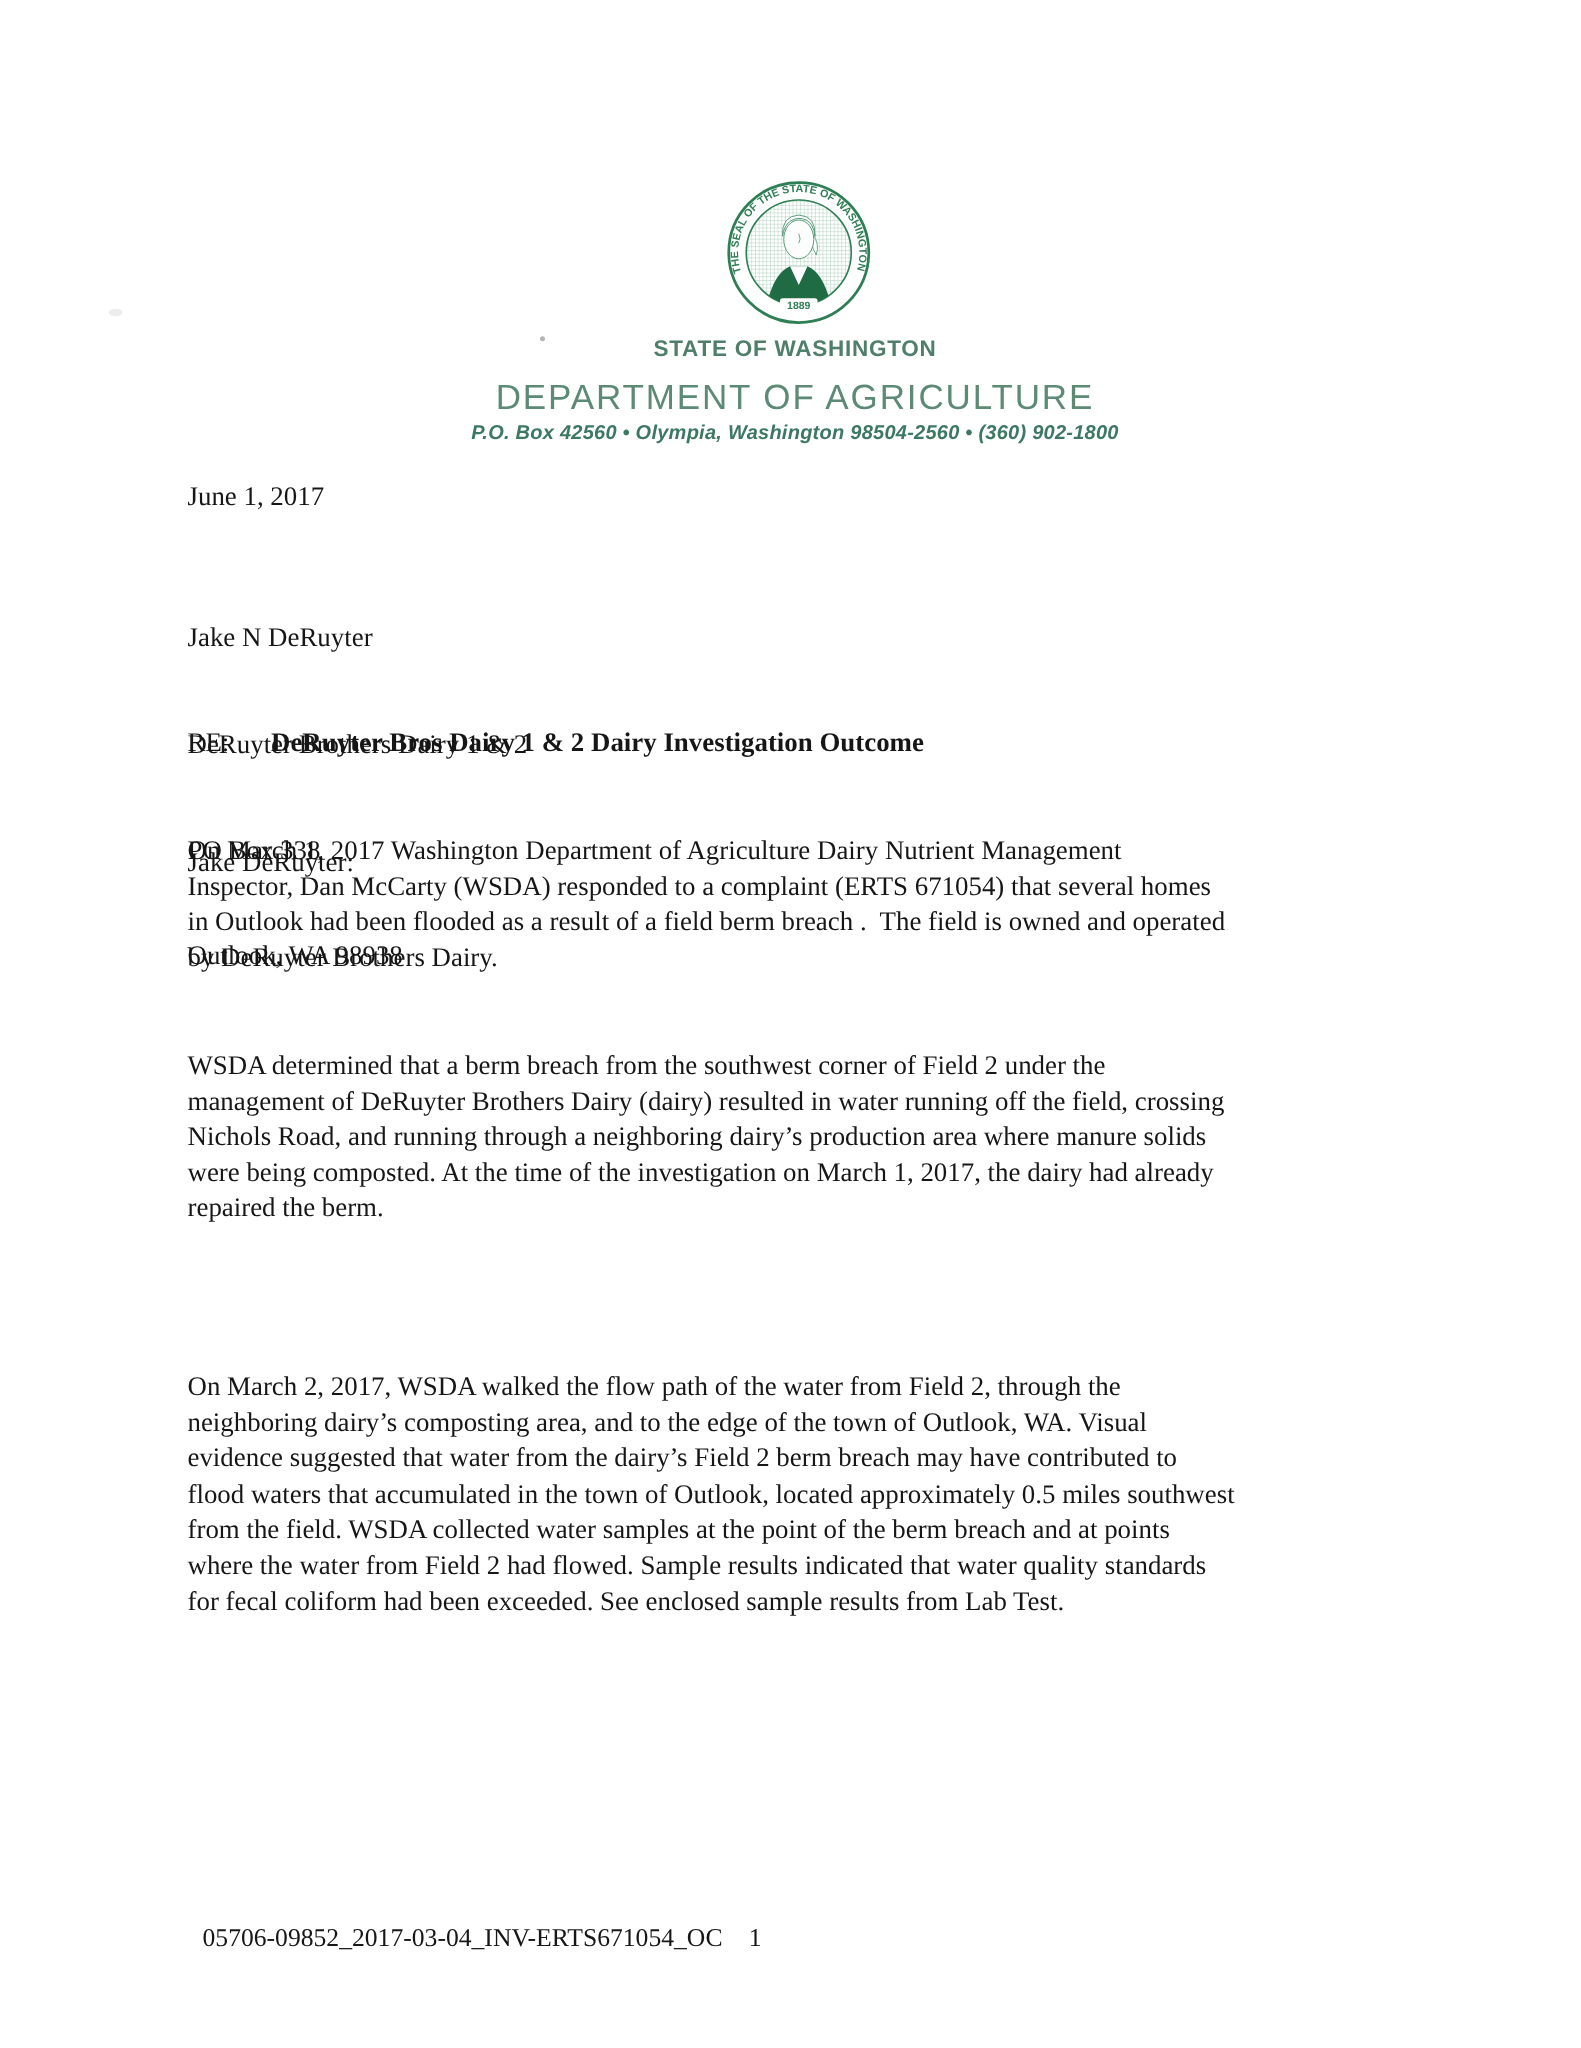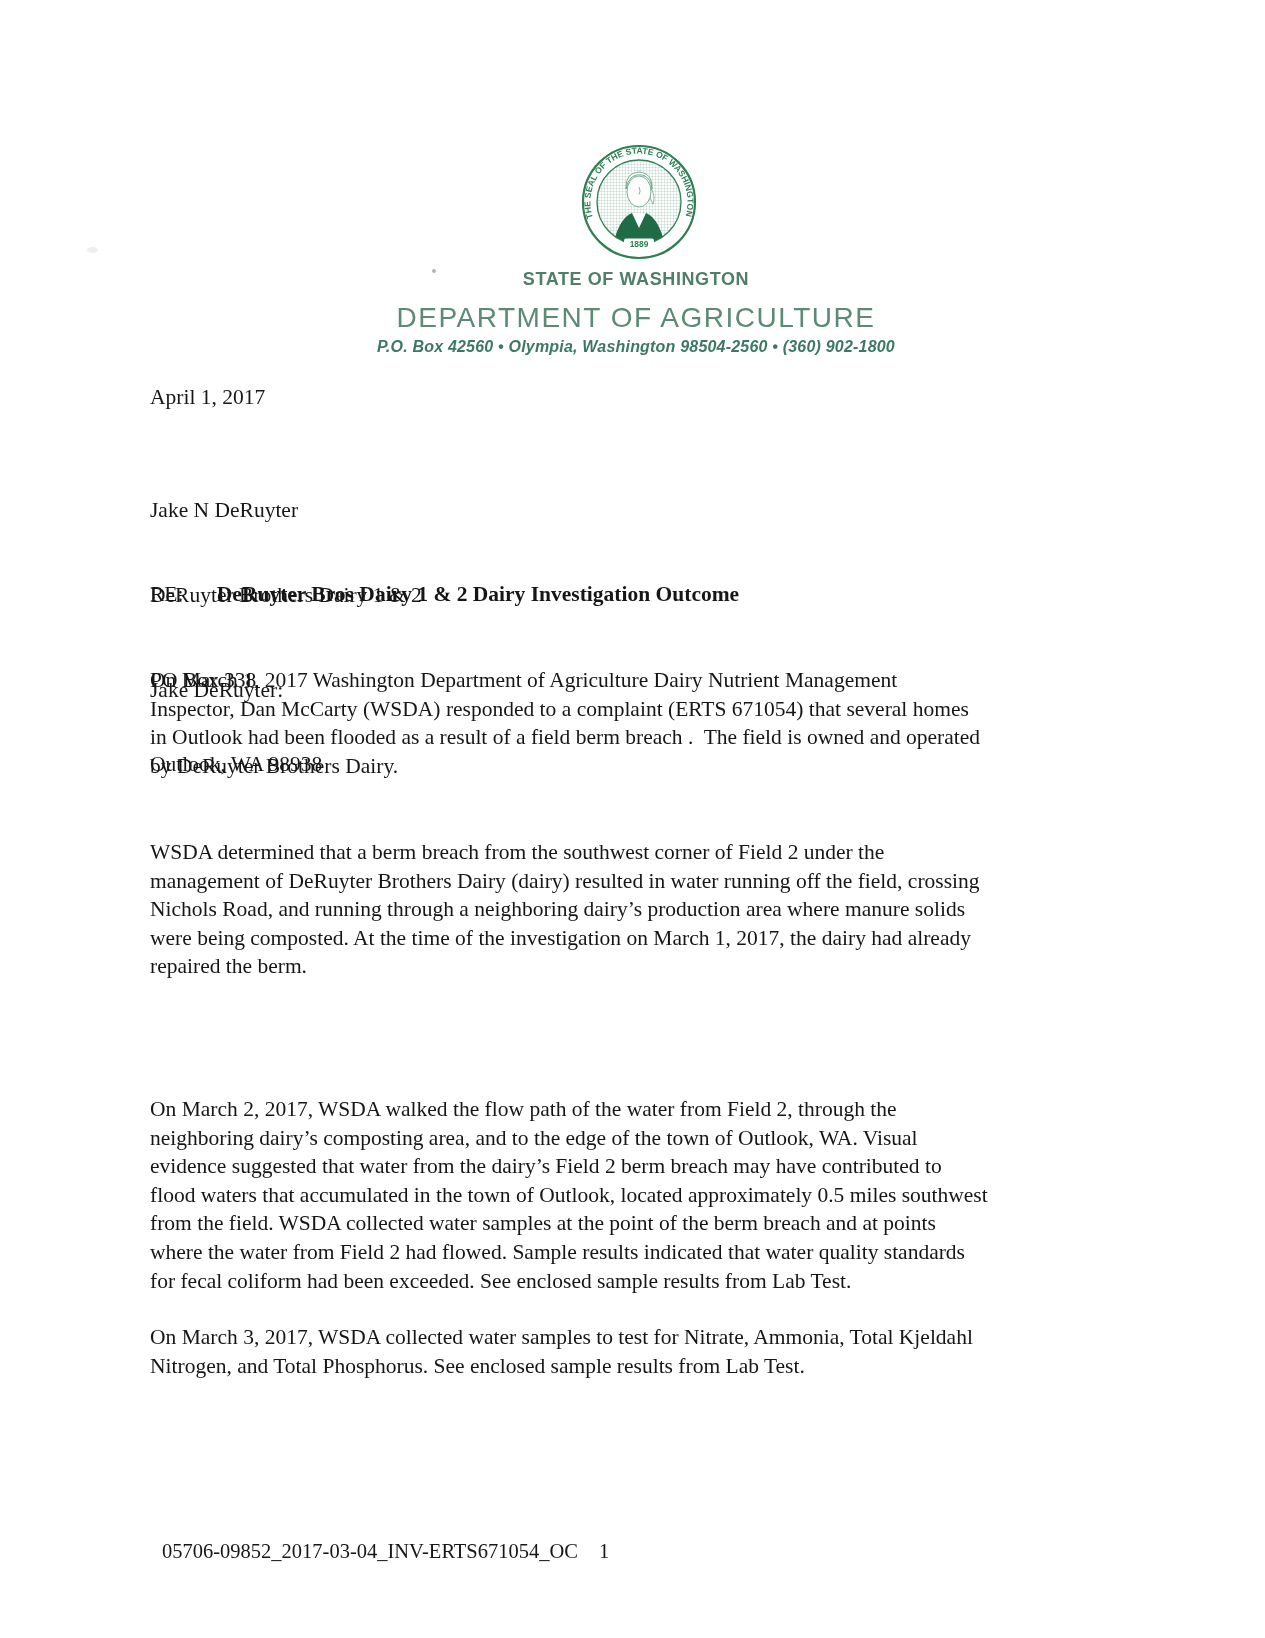--- a/index.html
+++ b/index.html
@@ -87,21 +87,21 @@
         <textPath href="#sealTextPath" startOffset="0" textLength="182" lengthAdjust="spacing">THE SEAL OF THE STATE OF WASHINGTON</textPath>
       </text>
       <text x="59" y="104" text-anchor="middle" font-family="'Liberation Sans',sans-serif" font-size="8.4" font-weight="bold" fill="#2f7f55">1889</text>
     </svg>
   </div>
 
   <div class="state-line">STATE OF WASHINGTON</div>
   <div class="dept-line">DEPARTMENT OF AGRICULTURE</div>
   <div class="addr-line">P.O. Box 42560 • Olympia, Washington 98504-2560 • (360) 902-1800</div>
 
-  <div class="body-text date">April 1, 2017</div>
+  <div class="body-text date">June 1, 2017</div>
 
   <div class="body-text recipient">
     <div>Jake N DeRuyter</div>
     <div>DeRuyter Brothers Dairy 1 &amp; 2</div>
     <div>PO Box 338</div>
     <div>Outlook, WA 98938</div>
   </div>
 
   <div class="body-text re-line"><span>RE: </span><span class="subject-bold">DeRuyter Bros Dairy 1 &amp; 2 Dairy Investigation Outcome</span></div>
 
@@ -116,18 +116,16 @@
 Nichols Road, and running through a neighboring dairy’s production area where manure solids
 were being composted. At the time of the investigation on March 1, 2017, the dairy had already
 repaired the berm.</div>
   <div class="body-text p4">On March 2, 2017, WSDA walked the flow path of the water from Field 2, through the
 neighboring dairy’s composting area, and to the edge of the town of Outlook, WA. Visual
 evidence suggested that water from the dairy’s Field 2 berm breach may have contributed to
 flood waters that accumulated in the town of Outlook, located approximately 0.5 miles southwest
 from the field. WSDA collected water samples at the point of the berm breach and at points
 where the water from Field 2 had flowed. Sample results indicated that water quality standards
 for fecal coliform had been exceeded. See enclosed sample results from Lab Test.</div>
-  <div class="body-text p5">On March 3, 2017, WSDA collected water samples to test for Nitrate, Ammonia, Total Kjeldahl
-Nitrogen, and Total Phosphorus. See enclosed sample results from Lab Test.</div>
 
   <div class="body-text footer"><span>05706-09852_2017-03-04_INV-ERTS671054_OC</span><span class="page-num">1</span></div>
 
 </div>
 
 </body></html>

